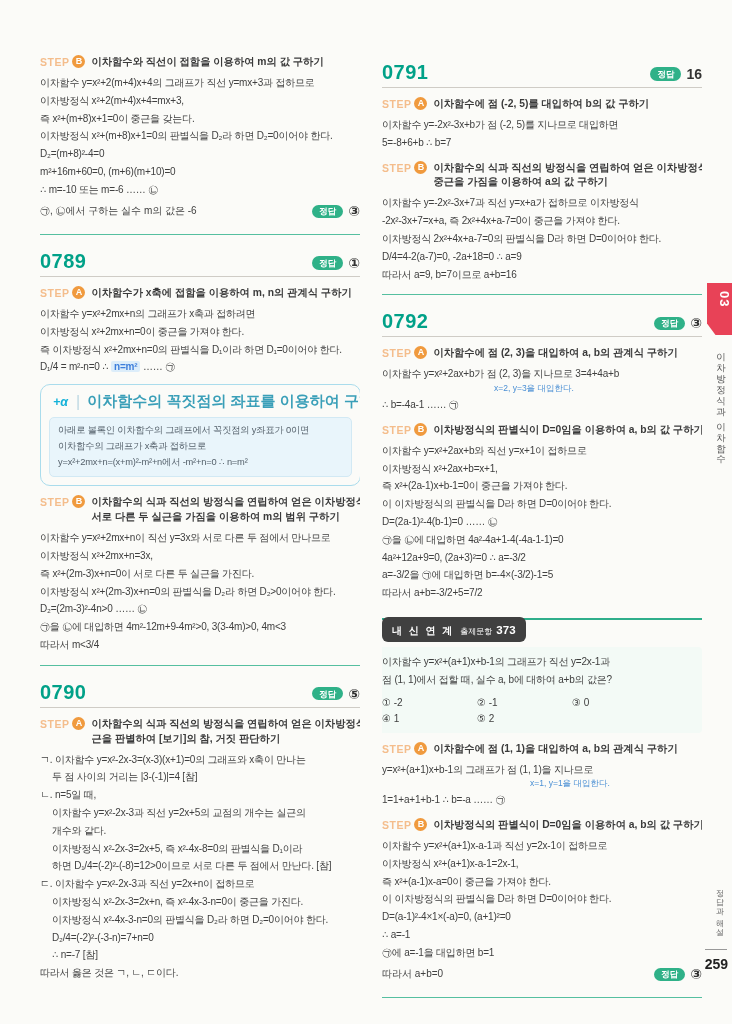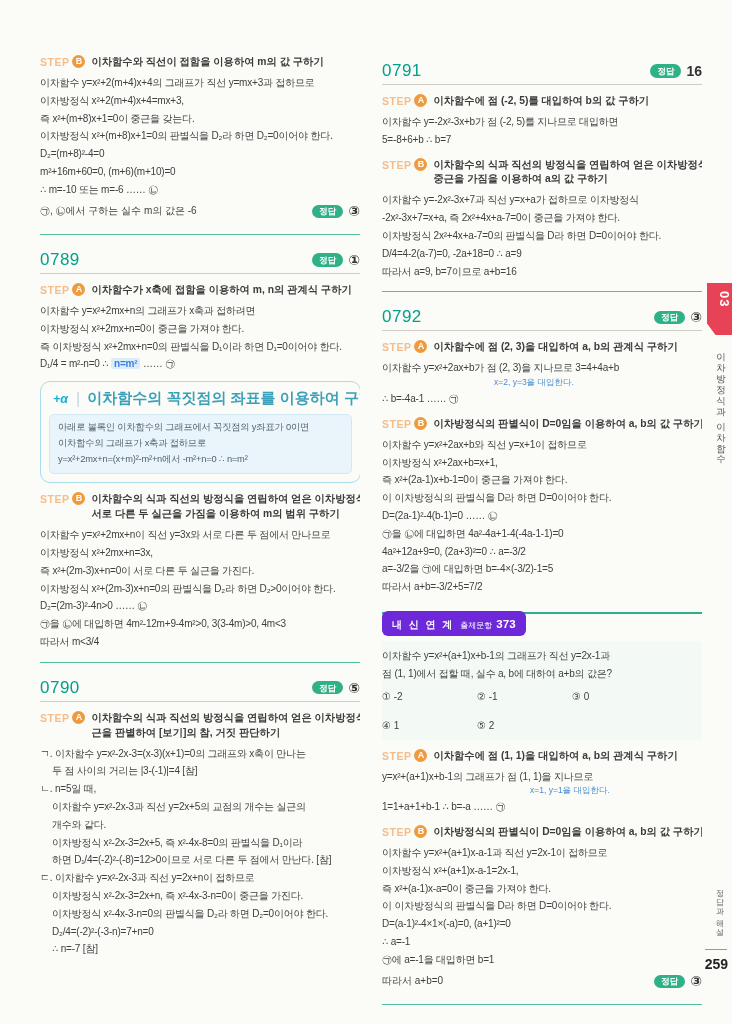--- a/index.html
+++ b/index.html
@@ -4,21 +4,21 @@
 <style>
   html,body{margin:0;padding:0;}
   body{font-family:"Liberation Sans","DejaVu Sans",sans-serif;background:#e8e8e6;}
   .page{position:relative;width:732px;height:1024px;background:#fbfbf8;overflow:hidden;}
   .cols{position:absolute;left:40px;top:46px;display:flex;gap:22px;}
   .col{width:320px;overflow:hidden;}
 
   
   .problem{margin-top:16px;}
   .phead{display:flex;justify-content:space-between;align-items:flex-end;border-bottom:1px solid #cfccc6;padding-bottom:5px;margin-bottom:9px;}
-  .pnum{font-size:17px;font-weight:normal;color:#00a188;letter-spacing:.5px;line-height:1;}
+  .pnum{font-size:20px;font-weight:bold;color:#00a188;letter-spacing:.5px;line-height:1;}
   .pans{display:flex;align-items:center;gap:5px;padding-left:28px;}
 
   .badge{display:inline-block;background:#2fb188;color:#fff;font-size:8.5px;font-weight:bold;border-radius:8px;padding:1.5px 7px;line-height:1.2;}
   .ansval{font-size:14px;font-weight:bold;color:#333;}
 
   
   .step{display:flex;align-items:flex-start;margin:9px 0 5px;}
   .steplab{color:#f4bd8c;font-weight:bold;font-size:10.5px;letter-spacing:.5px;line-height:14px;flex:none;}
   .stepcirc{flex:none;width:13px;height:13px;border-radius:50%;background:#f09a3e;color:#fff;font-size:9px;font-weight:bold;text-align:center;line-height:13px;margin:0 6px 0 3px;}
   .steptitle{font-size:10.3px;font-weight:bold;color:#3a3a3a;line-height:1.45;}
@@ -36,26 +36,26 @@
   .alpha{border:1.5px solid #aadcec;border-radius:10px;padding:7px 8px 8px;margin:8px 0 9px;width:303px;}
   .alphahead{display:flex;align-items:center;margin:0 0 6px 4px;}
   .alphaplus{color:#14b2d9;font-weight:bold;font-size:12.5px;font-style:italic;margin-right:8px;flex:none;}
   .alphasep{color:#bcd8e2;margin-right:7px;}
   .alphatitle{color:#3a9fb8;font-weight:bold;font-size:15px;white-space:nowrap;}
   .alphabody{background:#e9f5fb;border:1px solid #d2e9f4;border-radius:5px;padding:5px 8px;}
   .alphabody .p{font-size:9.3px;color:#55616b;line-height:1.62;}
 
   
   .linked{border-top:2px solid #2fae8b;margin-top:16px;padding-top:0;}
-  .lbadge{display:inline-block;background:#6d28d9;color:#fff;border-radius:0 0 7px 7px;border-radius:6px;padding:3px 10px 4px;margin-top:-2px;position:relative;top:-1px;}
+  .lbadge{display:inline-block;background:#404040;color:#fff;border-radius:0 0 7px 7px;border-radius:6px;padding:3px 10px 4px;margin-top:-2px;position:relative;top:-1px;}
   .lbadge .b1{font-weight:bold;font-size:10px;letter-spacing:2px;}
   .lbadge .b2{font-size:8px;margin:0 4px 0 6px;}
   .lbadge .b3{font-weight:bold;font-size:11.5px;}
   .qarea{background:#f3faf6;padding:7px 8px 9px;margin:4px 0 2px -8px;border-radius:4px;width:312px;}
-  .choices{display:grid;grid-template-columns:95px 95px auto;row-gap:18px;margin-top:8px;}
+  .choices{display:grid;grid-template-columns:95px 95px auto;row-gap:5px;margin-top:8px;}
   .choice{font-size:10px;color:#404040;white-space:nowrap;}
 
   
   .tab{position:absolute;right:0;top:283px;width:25px;height:52px;background:#e84257;clip-path:polygon(0 0,100% 0,100% 100%,34% 100%,0 78%);}
   .tab span{display:block;writing-mode:vertical-rl;color:#fff;font-weight:bold;font-size:13px;margin:8px auto 0;text-align:center;width:25px;letter-spacing:1px;}
   .chapv{position:absolute;right:5px;top:345px;writing-mode:vertical-rl;font-size:9.5px;color:#555;letter-spacing:1.5px;white-space:nowrap;}
   .footv{position:absolute;right:8px;top:884px;writing-mode:vertical-rl;font-size:8px;color:#666;letter-spacing:1px;}
   .footline{position:absolute;right:5px;top:949px;width:22px;border-top:1px solid #999;}
   .pagenum{position:absolute;right:4px;top:956px;font-size:14px;font-weight:bold;color:#222;}
 </style>
@@ -158,20 +158,21 @@
           <div class="p">ㄴ. n=5일 때,</div>
           <div class="p ind1">이차함수 y=x²-2x-3과 직선 y=2x+5의 교점의 개수는 실근의</div>
           <div class="p ind1">개수와 같다.</div>
           <div class="p ind1">이차방정식 x²-2x-3=2x+5, 즉 x²-4x-8=0의 판별식을 D₁이라</div>
           <div class="p ind1">하면 D₁/4=(-2)²-(-8)=12&gt;0이므로 서로 다른 두 점에서 만난다. [참]</div>
           <div class="p">ㄷ. 이차함수 y=x²-2x-3과 직선 y=2x+n이 접하므로</div>
           <div class="p ind1">이차방정식 x²-2x-3=2x+n, 즉 x²-4x-3-n=0이 중근을 가진다.</div>
           <div class="p ind1">이차방정식 x²-4x-3-n=0의 판별식을 D₂라 하면 D₂=0이어야 한다.</div>
           <div class="p ind1">D₂/4=(-2)²-(-3-n)=7+n=0</div>
           <div class="p ind1">∴ n=-7 [참]</div>
+          <div class="p">따라서 옳은 것은 ㄱ, ㄴ, ㄷ이다.</div>
         </div>
       </div>
     <div class="col" id="col-right">
         <div class="problem">
           <div class="phead">
             <span class="pnum">0791</span>
             <span class="pans">
               <span class="badge">정답</span>
               <span class="ansval">16</span>
             </span>

